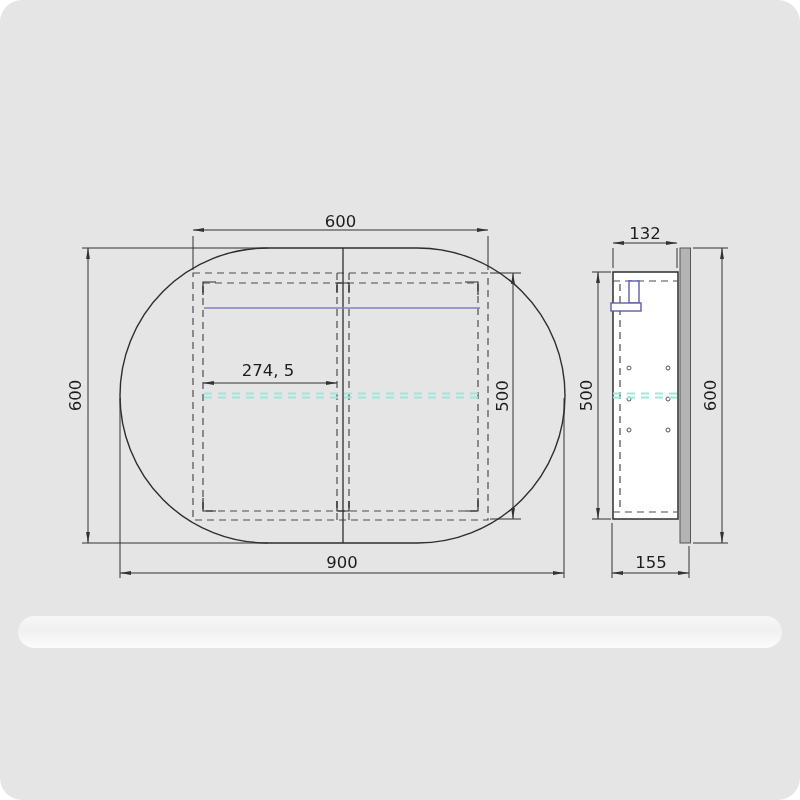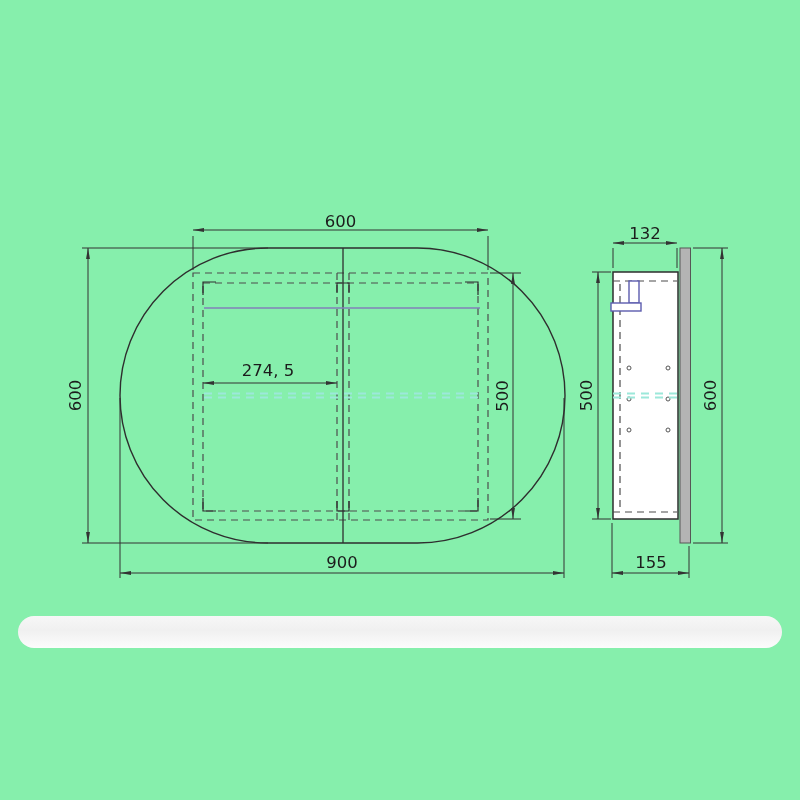--- a/index.html
+++ b/index.html
@@ -1,17 +1,17 @@
 <!DOCTYPE html>
 <html><head>
 <meta charset="utf-8">
 <style>
   html,body{margin:0;padding:0;background:#ffffff;}
-  .canvas{position:relative;width:800px;height:800px;background:#86efac;overflow:hidden;
-          font-family:"DejaVu Sans","Liberation Sans",sans-serif;}
+  .canvas{position:relative;width:800px;height:800px;background:#e5e5e5;overflow:hidden;
+          font-family:"DejaVu Sans","Liberation Sans",sans-serif;border-radius:22px;}
   svg{position:absolute;left:0;top:0;}
   svg text{font-family:"DejaVu Sans","Liberation Sans",sans-serif;font-size:16.5px;fill:#1c1c1c;}
   .shadow-band{position:absolute;left:18px;top:616px;width:764px;height:32px;border-radius:16px;
                background:linear-gradient(180deg,#f7f7f7 0%,#f0f0f0 45%,#fcfcfc 100%);}
 </style>
 </head>
 <body>
 
 <div class="canvas">
 

